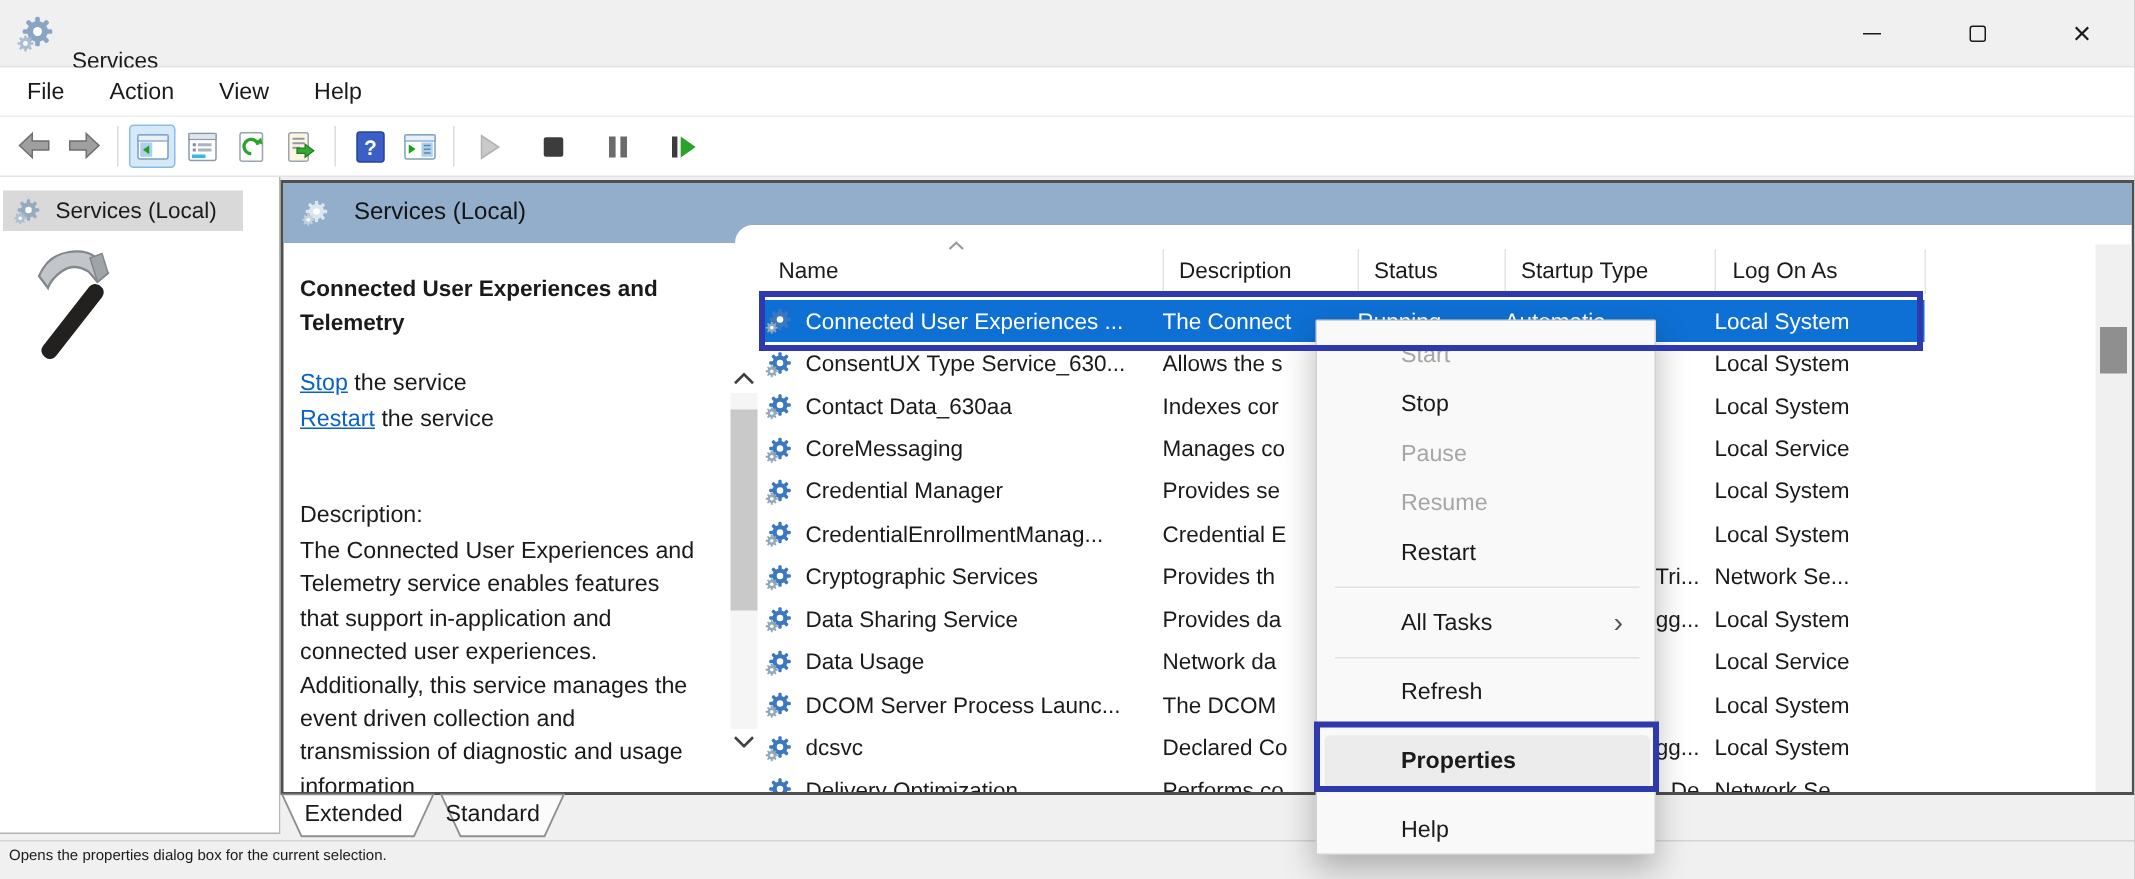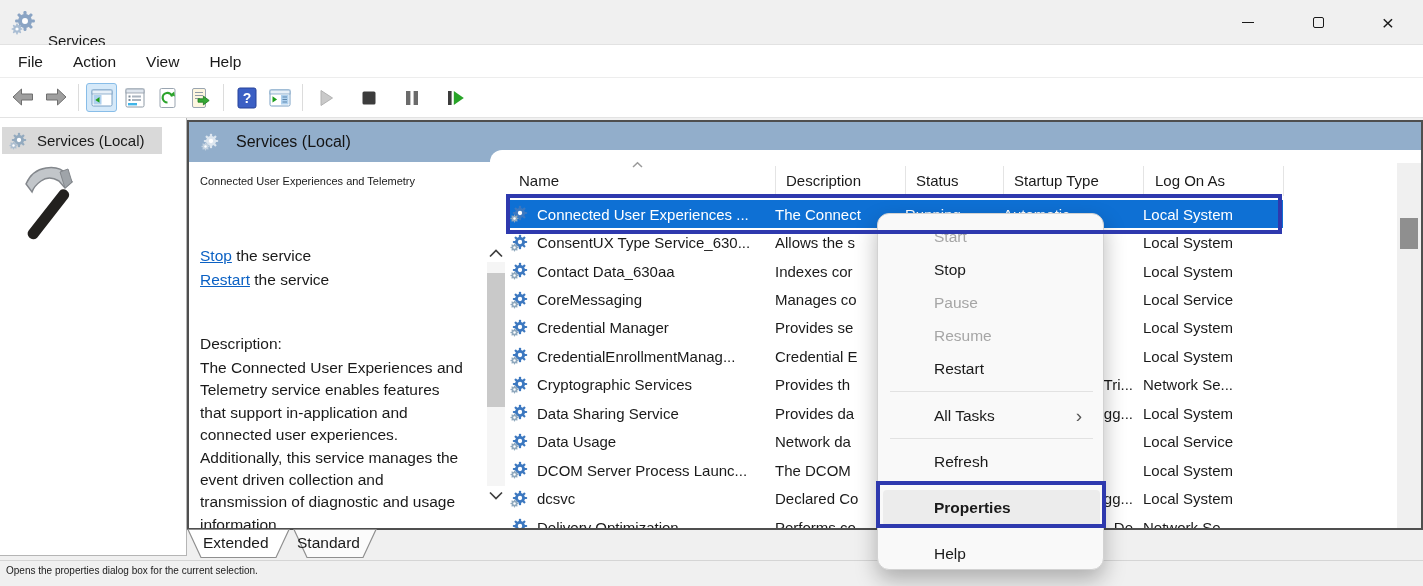--- a/index.html
+++ b/index.html
@@ -48,21 +48,21 @@
               border:2px solid #4f4f4f; }
   .bluebar{ position:absolute; left:189px; top:122px; width:1232px; height:40px; background:#92aecb;
             display:flex; align-items:center; z-index:1; }
   .bluebar .gearwrap{ margin-left:13px; }
   .bluebar-title{ font-size:16px; margin-left:16px; color:#141414; }
   .card{ position:absolute; left:490px; top:150px; width:931px; height:378px; background:#fff;
          border-top-left-radius:12px; z-index:2; }
 
   
   .detail{ position:absolute; left:200px; top:170px; width:300px; height:358px; z-index:3; }
-  .svc-title{ font-weight:normal; font-size:11px; line-height:23px; width:290px; }
+  .svc-title{ font-weight:bold; font-size:15px; line-height:23px; width:290px;margin-top:11px; }
   .svc-links{ position:absolute; left:0; top:74px; font-size:15.5px; line-height:23.5px; }
   .svc-links a{ color:#0b61c4; text-decoration:underline; }
   .desc-label{ position:absolute; left:0; top:165px; font-size:15.5px; }
   .desc-text{ position:absolute; left:0; top:187px; width:268px; height:171px; overflow:hidden;
               font-size:15.5px; line-height:22.4px; }
 
   
   .dscroll-up{ position:absolute; left:487px; top:245px; z-index:4; }
   .dscroll-track{ position:absolute; left:487px; top:262px; width:18px; height:224px; background:#f5f5f5; z-index:4; }
   .dscroll-thumb{ position:absolute; left:0; top:11px; width:18px; height:134px; background:#c9c9c9; }
@@ -96,21 +96,21 @@
   .tab-label{ position:absolute; top:534px; font-size:15.5px; z-index:3; }
   .tab-extended{ left:203px; } .tab-standard{ left:297px; }
 
   
   .statusbar{ position:absolute; left:0; top:560px; width:1423px; height:26px; background:#f0f0f0;
               border-top:1px solid #d5d5d5; }
   .status-text{ position:absolute; left:6px; top:4px; font-size:10px; }
 
   
   .cmenu{ position:absolute; left:877px; top:213px; width:227px; height:357px; background:#f9f9f9;
-          border:1px solid #d2d2d2; border-radius:12px; box-shadow:0 10px 22px rgba(0,0,0,.28);
+          border:1px solid #d2d2d2; border-radius:1px; box-shadow:0 10px 22px rgba(0,0,0,.28);
           z-index:50; }
   .cm-item{ position:absolute; left:5px; width:217px; height:32px; line-height:32px; font-size:15.5px;
             padding-left:51px; border-radius:4px; white-space:nowrap; }
   .cm-item.disabled{ color:#a6a6a6; }
   .cm-item.hl{ background:#ececec; font-weight:bold; height:36px; line-height:36px; }
   .cm-sep{ position:absolute; left:12px; width:203px; height:1px; background:#e2e2e2; }
   .cm-arrow{ position:absolute; right:18px; top:0; font-size:19px; color:#555; }
   .cm-start{ top:7px; } .cm-stop{ top:40px; } .cm-pause{ top:73px; } .cm-resume{ top:106px; }
   .cm-restart{ top:139px; } .cm-sep1{ top:177px; } .cm-alltasks{ top:186px; } .cm-sep2{ top:224px; }
   .cm-refresh{ top:232px; } .cm-props{ top:276px; } .cm-help{ top:324px; }

